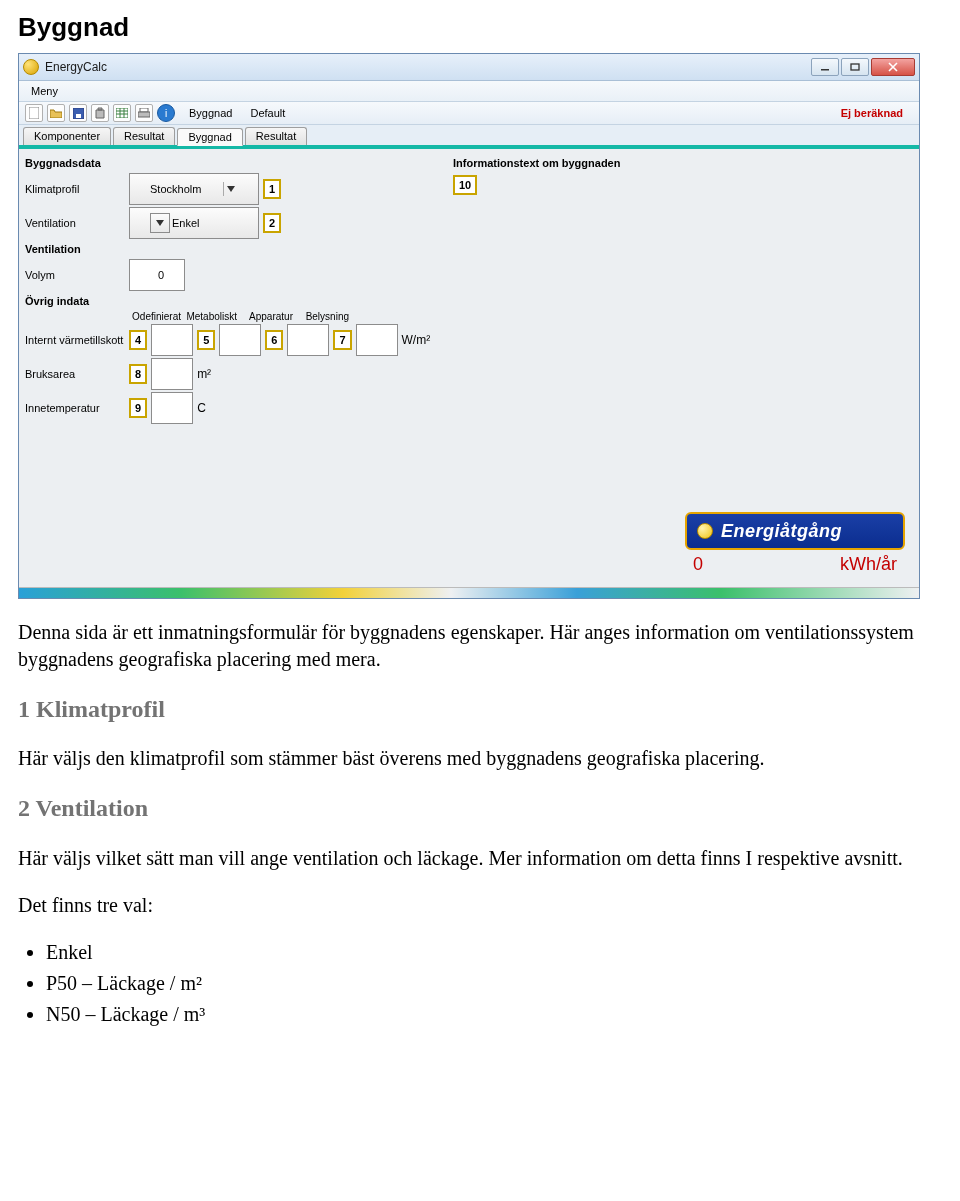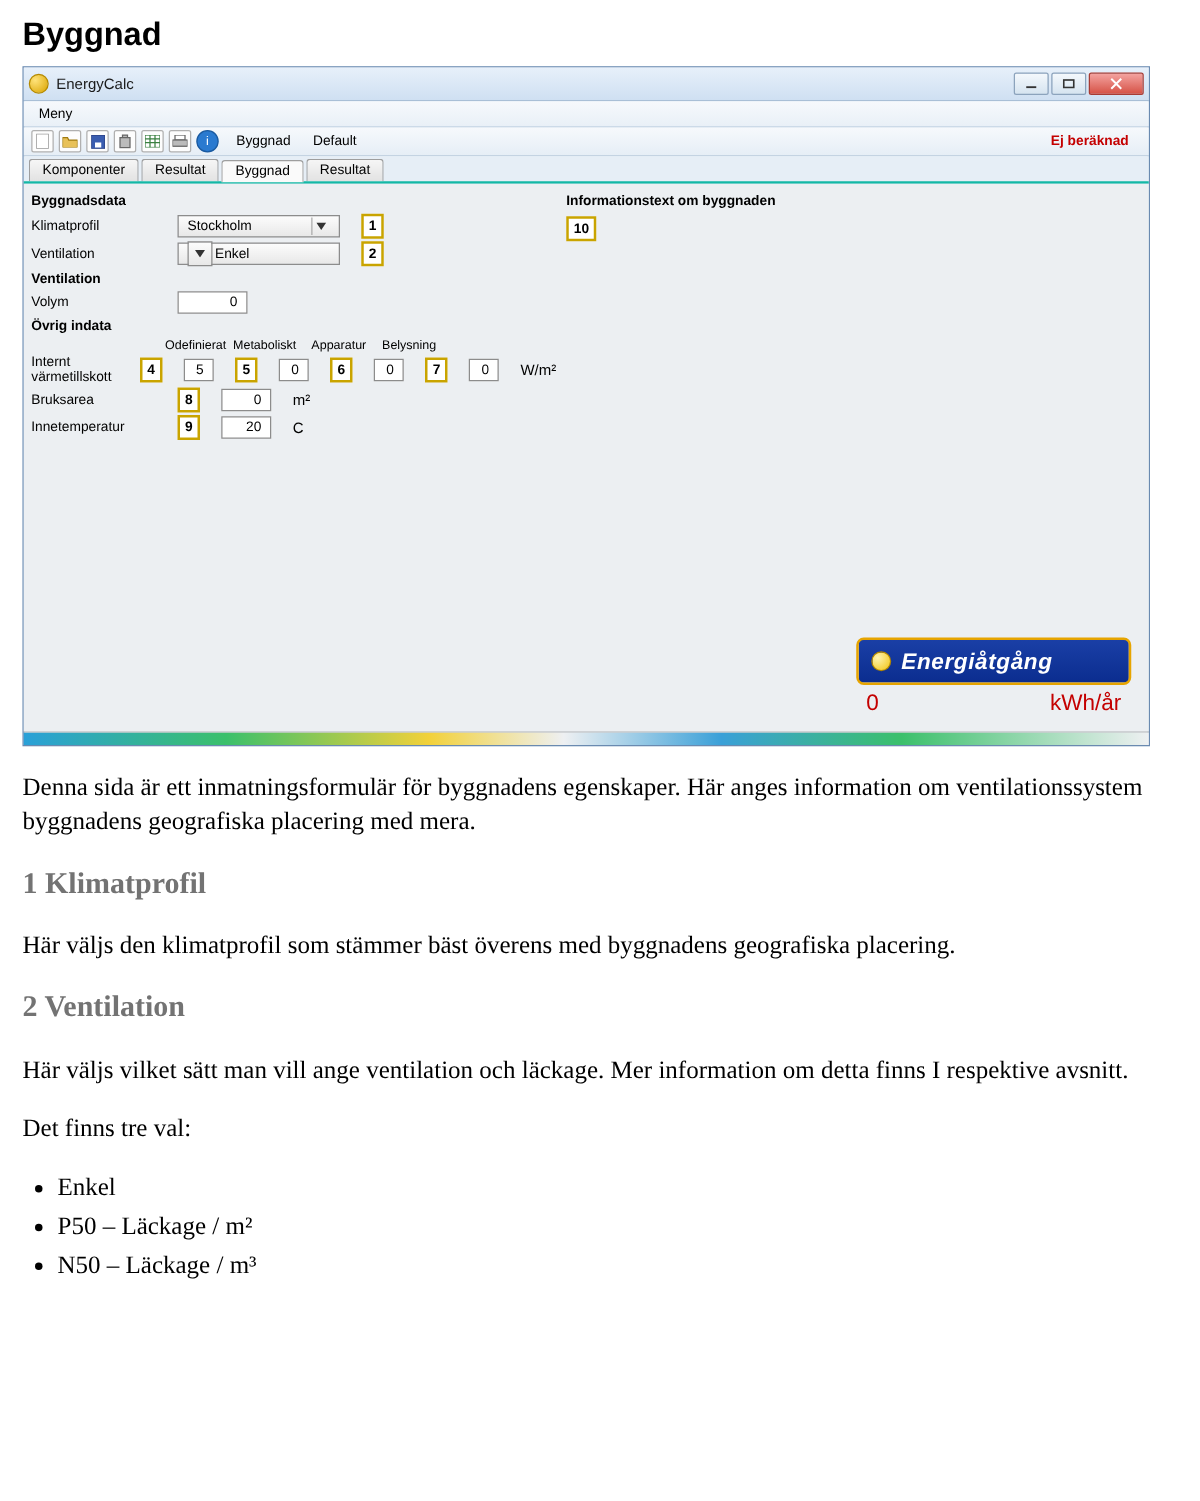--- a/index.html
+++ b/index.html
@@ -89,21 +89,21 @@
     display:flex; align-items:center; justify-content:center;
     font-size: 10px;
   }
   .tool-ic svg { display:block; }
   .toolbar .lbl { margin: 0 4px 0 10px; }
   .tabbar {
     display: flex;
     gap: 2px;
     padding: 2px 4px 0 4px;
     background: #e6eef6;
-    border-bottom: 2px solid #14b8a6;
+    border-bottom: 4px solid #14b8a6;
   }
   .tab {
     border: 1px solid #9e9e9e;
     border-bottom: none;
     background: linear-gradient(#f6f6f6, #e2e2e2);
     padding: 2px 10px;
     font-size: 11px;
     border-radius: 3px 3px 0 0;
     cursor: pointer;
   }
@@ -126,31 +126,31 @@
   .grp-heading {
     font-weight: bold;
     font-size: 11px;
     margin: 4px 0;
   }
   .row {
     display: flex;
     align-items: center;
     margin: 2px 0;
     font-size: 11px;
-    gap: 17px;
+    gap: 4px;
   }
   .row .lbl {
     width: 100px;
   }
   .combo, .txt {
     border: 1px solid #8c8c8c;
     background: linear-gradient(#fcfcfc, #e8e8e8);
-    height: 18px;
-    font-size: 11px;
-    padding: 0 7px;
+    height: 32px;
+    font-size: 11px;
+    padding: 0 20px;
     box-sizing: border-box;
   }
   .combo {
     width: 130px;
     display: flex;
     align-items: center;
   }
   .combo .carrow {
     margin-left: auto;
     width: 14px; height: 14px;

